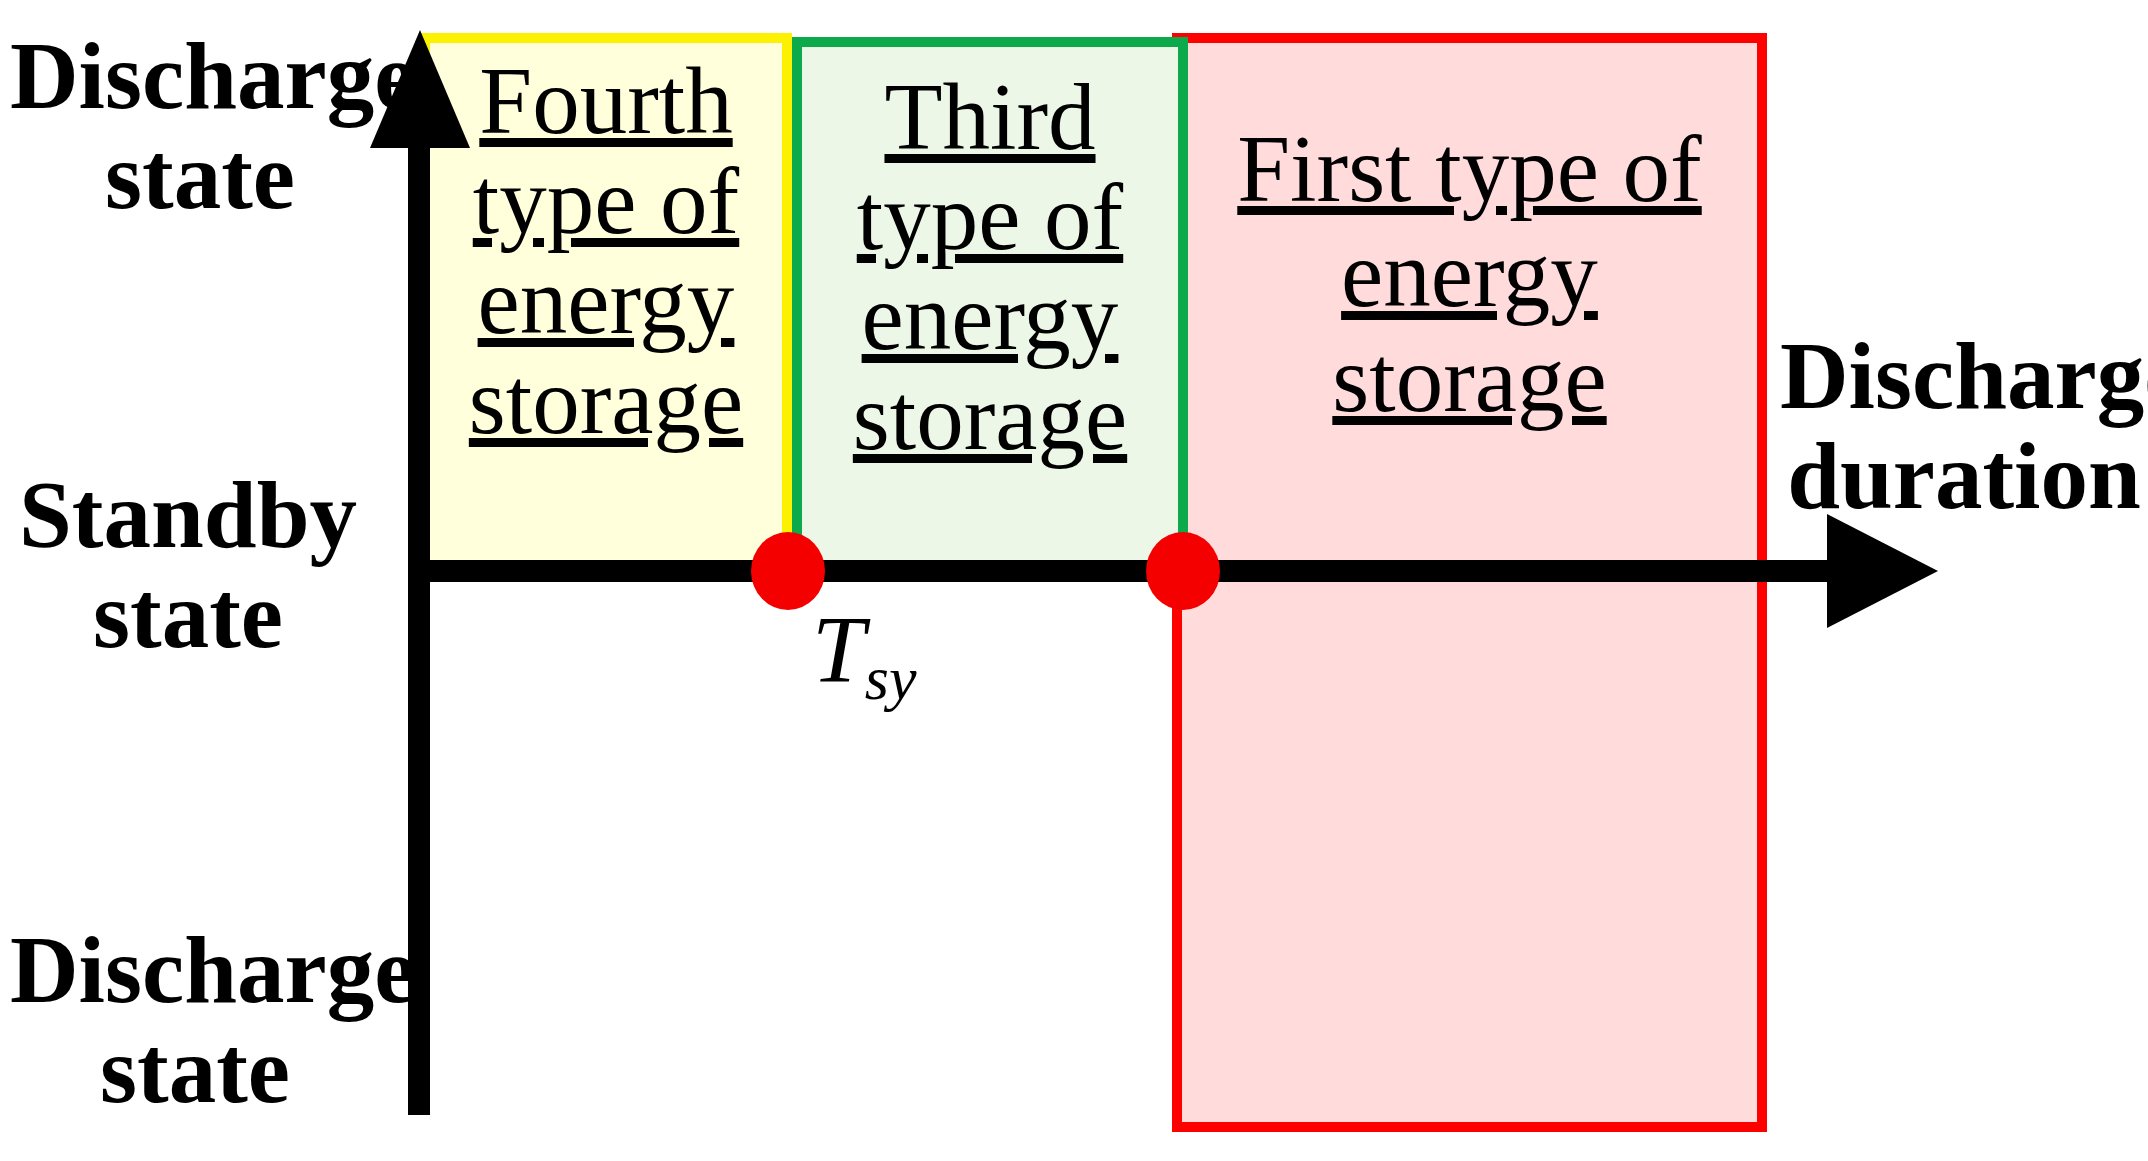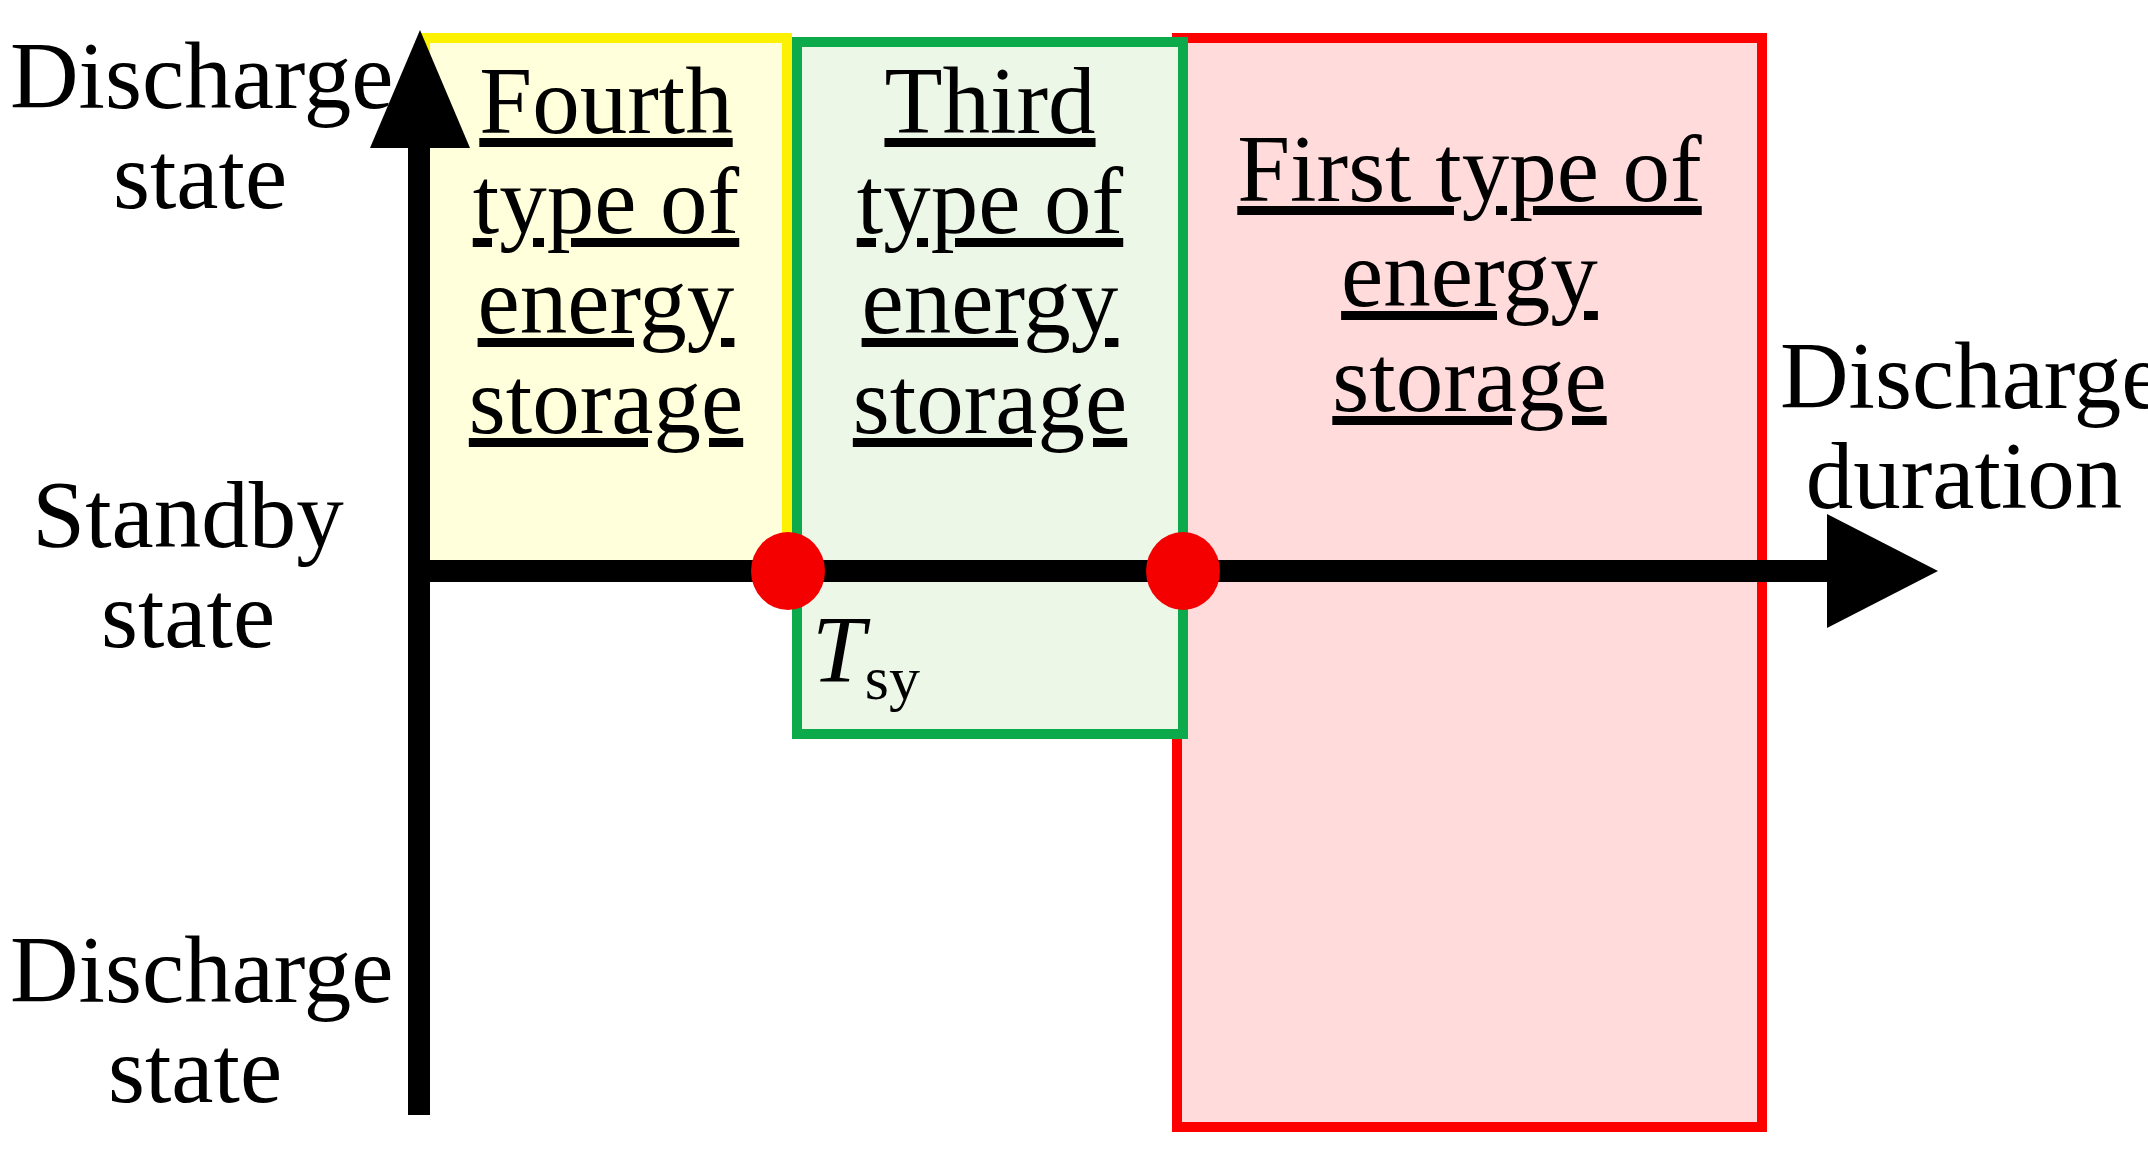--- a/index.html
+++ b/index.html
@@ -24,24 +24,24 @@
     text-decoration:underline;
   }
   .region-fourth{
     left:420px;top:33px;width:372px;height:549px;
     background:var(--c-yellow_fill);
     border:10px solid var(--c-yellow_border);
     padding-top:8px;
     z-index:3;
   }
   .region-third{
-    left:792px;top:37px;width:396px;height:702px;
+    left:792px;top:37px;width:396px;height:545px;
     background:var(--c-green_fill);
     border:10px solid var(--c-green_border);
-    padding-top:4px;
+    padding-top:20px;
     z-index:3;
   }
   .region-first{
     left:1172px;top:33px;width:595px;height:1099px;
     background:var(--c-red_fill);
     border:10px solid var(--c-red_border);
     padding-top:74px;
     z-index:2;
   }
   .region-first .region-label{line-height:105px;}
@@ -58,35 +58,36 @@
     z-index:6;
     pointer-events:none;
   }
   .axis-text{
     position:absolute;
     font-size:95px;
     line-height:100px;
     text-align:center;
     white-space:pre-line;
     z-index:8;
+    font-weight:bold;
   }
   .label-discharge-state{left:10px;top:26px;width:380px;}
   .label-standby-state{left:8px;top:465px;width:360px;}
   .label-charging-state{left:10px;top:920px;width:370px;}
   .label-discharge-duration{left:1780px;top:326px;width:368px;}
   .threshold{
     position:absolute;
     font-size:95px;
     line-height:100px;
     z-index:8;
   }
   .threshold .tvar{font-style:italic;}
   .threshold .tsub{font-size:62px;vertical-align:-0.28em;}
   .threshold-tsy{left:812px;top:600px;}
-  .threshold-tsy .tsub{}
+  .threshold-tsy .tsub{font-style:italic;}
   .threshold-tmin{left:1250px;top:610px;}
   .threshold-tmin .tsub{font-style:normal;}
 </style>
 </head>
 <body>
 
 <div class="canvas">
 
   <div class="region region-first">
     <div class="region-label">First type of

